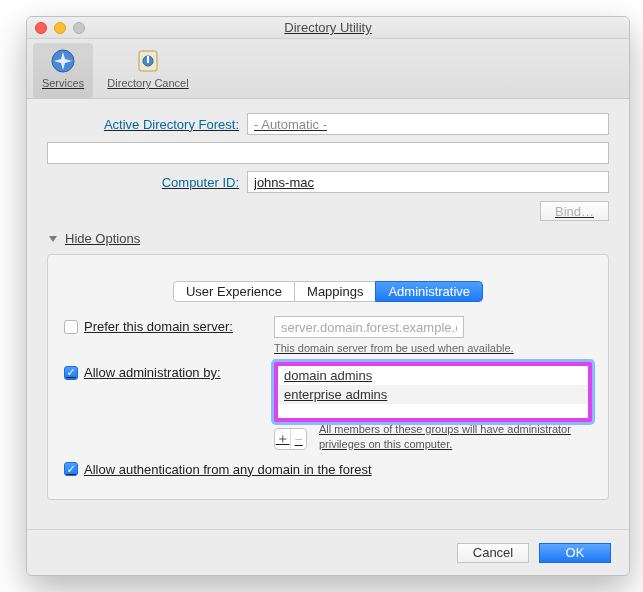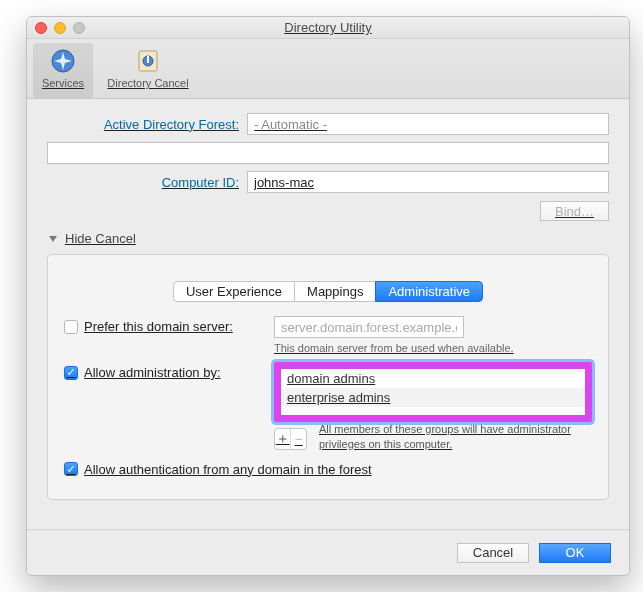--- a/index.html
+++ b/index.html
@@ -149,21 +149,21 @@
     width: 14px; height: 14px; border-radius:3px;
     border:1px solid #b6b6b6; background:#fff;
     display:inline-flex; align-items:center; justify-content:center;
     font-size:11px; color:#fff;
   }
   .chk.checked { background: linear-gradient(#4ca0ff,#1f7af5); border-color:#1a6be0; }
 
   .hint { font-size: 11px; color:#666; margin-top:4px; }
 
   .admin-list {
-    border: 7px solid #d946ef;
+    border: 4px solid #d946ef;
     background: #fff;
     height: 60px;
     box-shadow: 0 0 0 3px rgba(53,138,255,0.55);
     border-radius: 2px;
   }
   .admin-list .row {
     padding: 2px 6px;
     font-size: 13px;
     color:#333;
   }
@@ -235,21 +235,21 @@
       <div class="form-label">Computer ID:</div>
       <input class="text-field" value="johns-mac" style="">
     </div>
 
     <div class="bind-row">
       <button class="mac-btn disabled">Bind…</button>
     </div>
 
     <div class="disclosure">
       <div class="tri"></div>
-      <span>Hide Cancel</span>
+      <span>Hide Options</span>
     </div>
 
     <div class="panel">
 
       <div class="seg-wrap">
         <div class="segmented">
           <button class="seg">User Experience</button>
           <button class="seg">Mappings</button>
           <button class="seg active">Administrative</button>
         </div>

